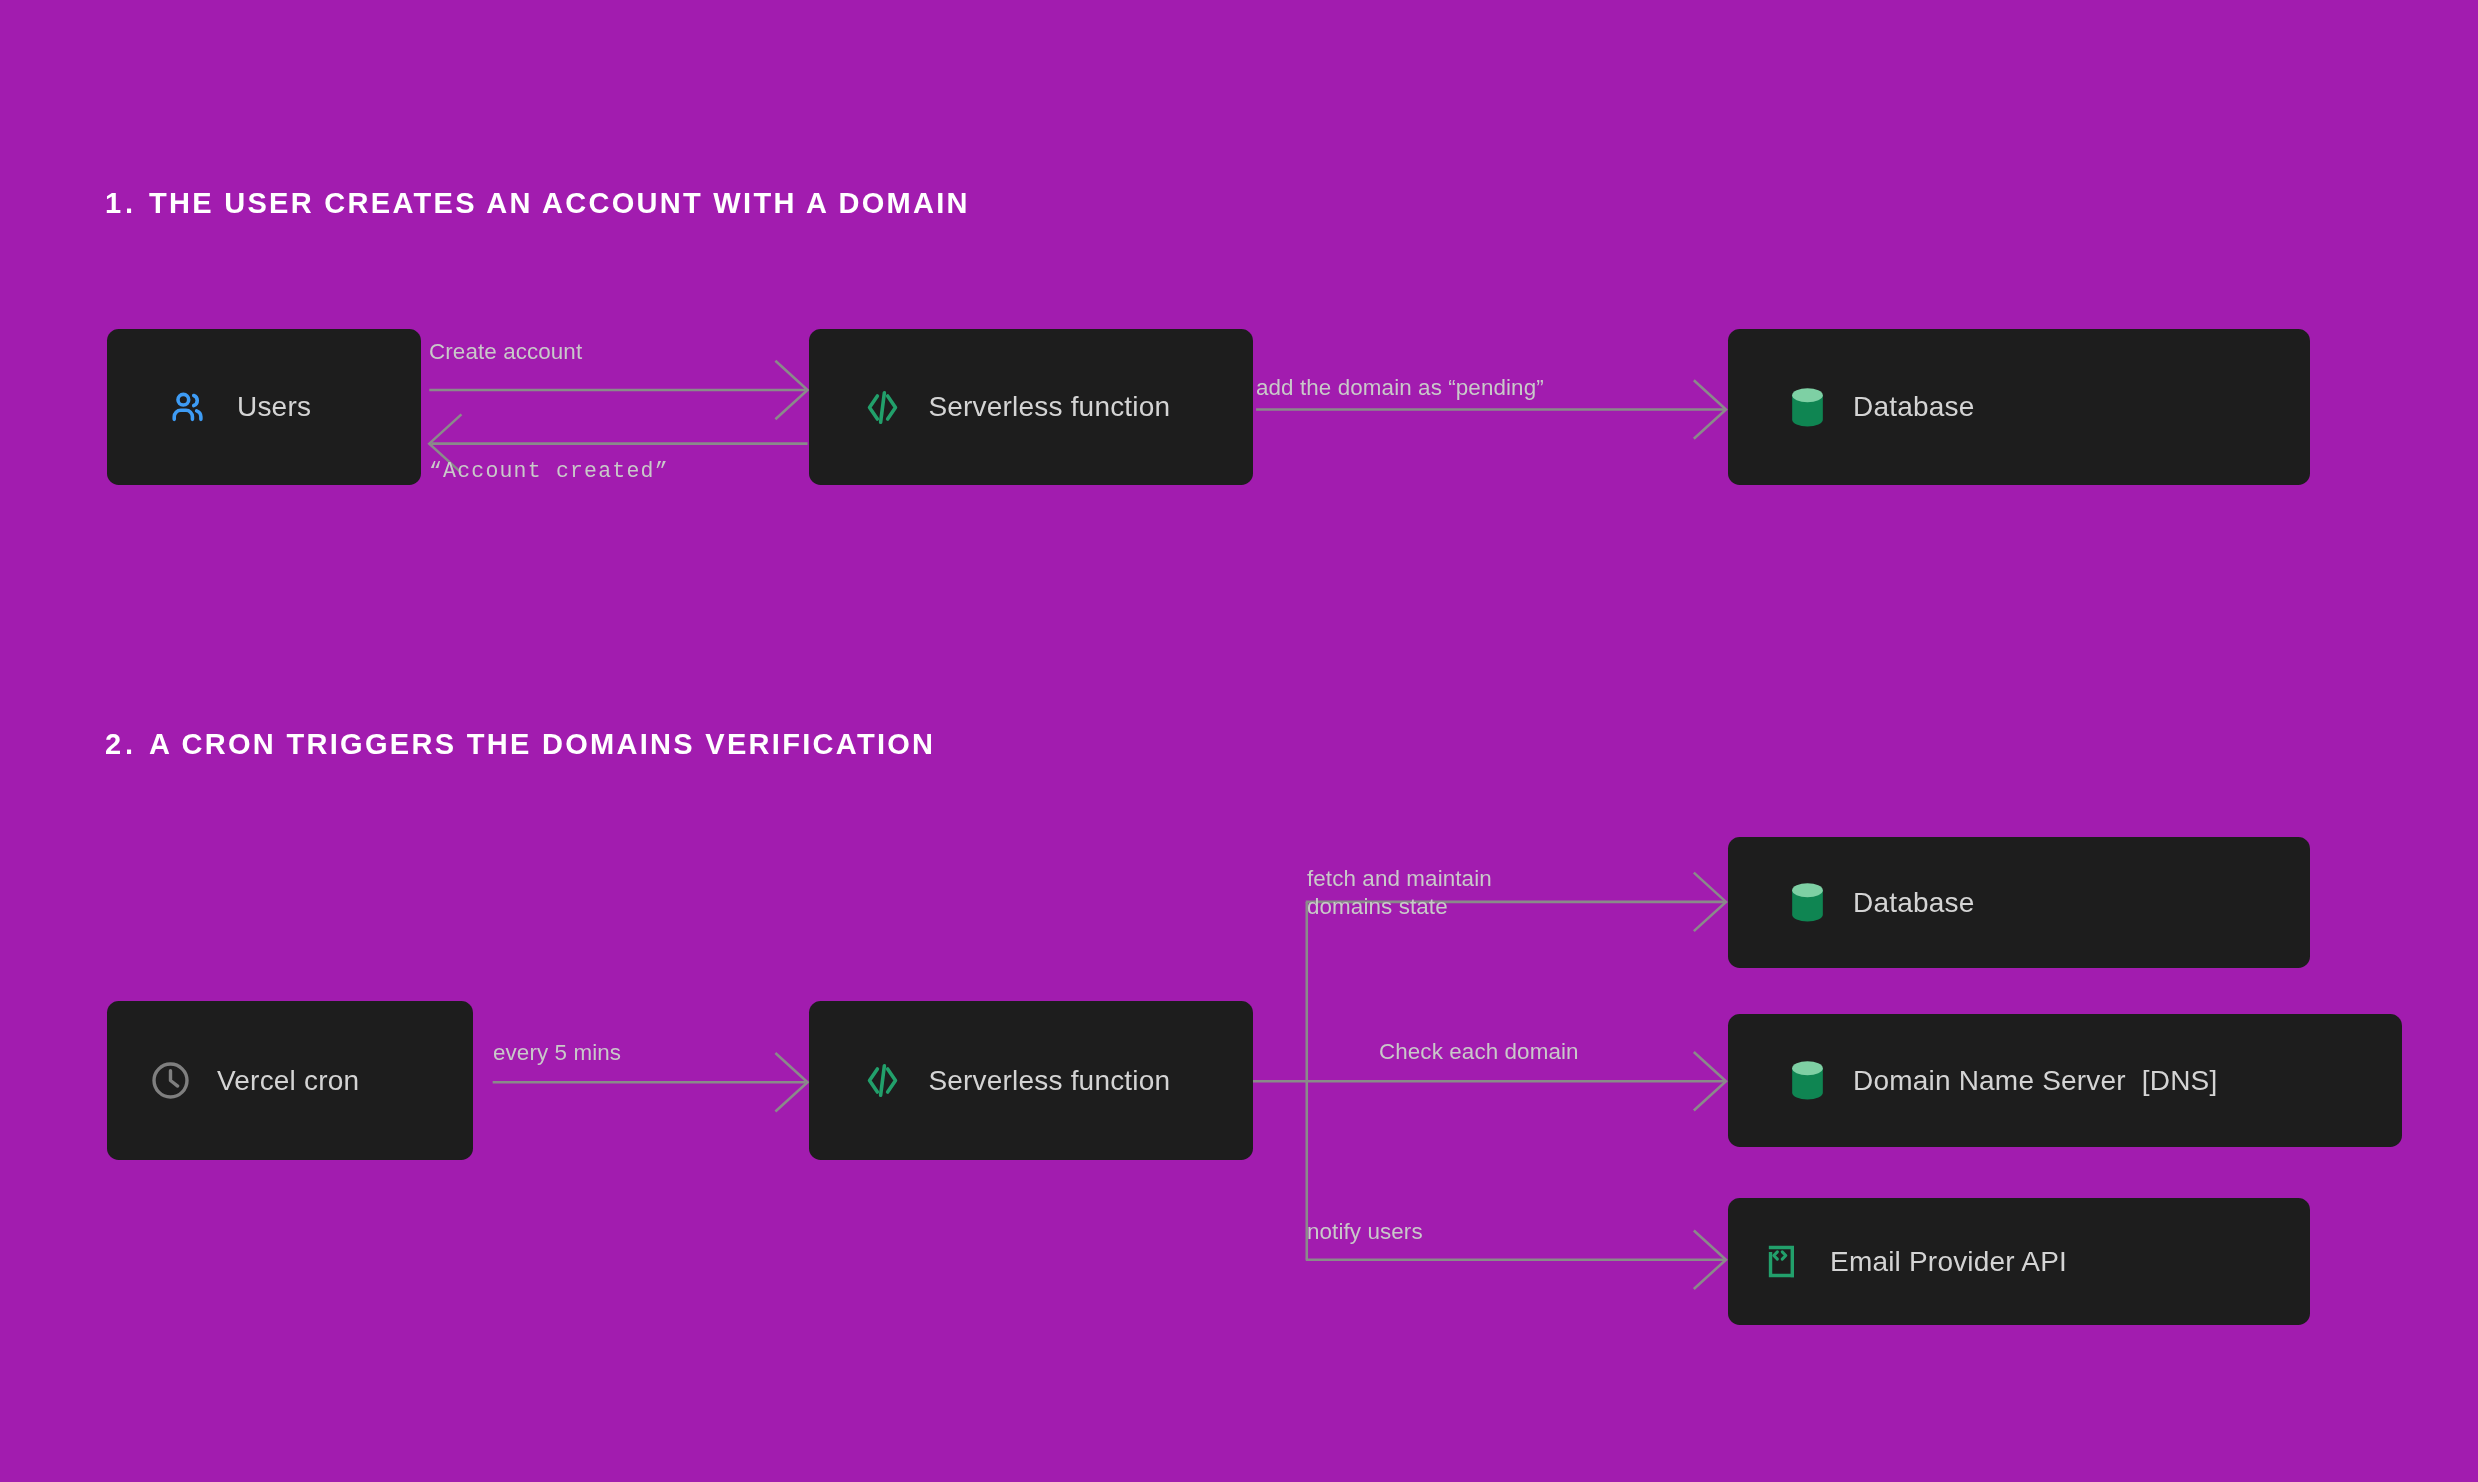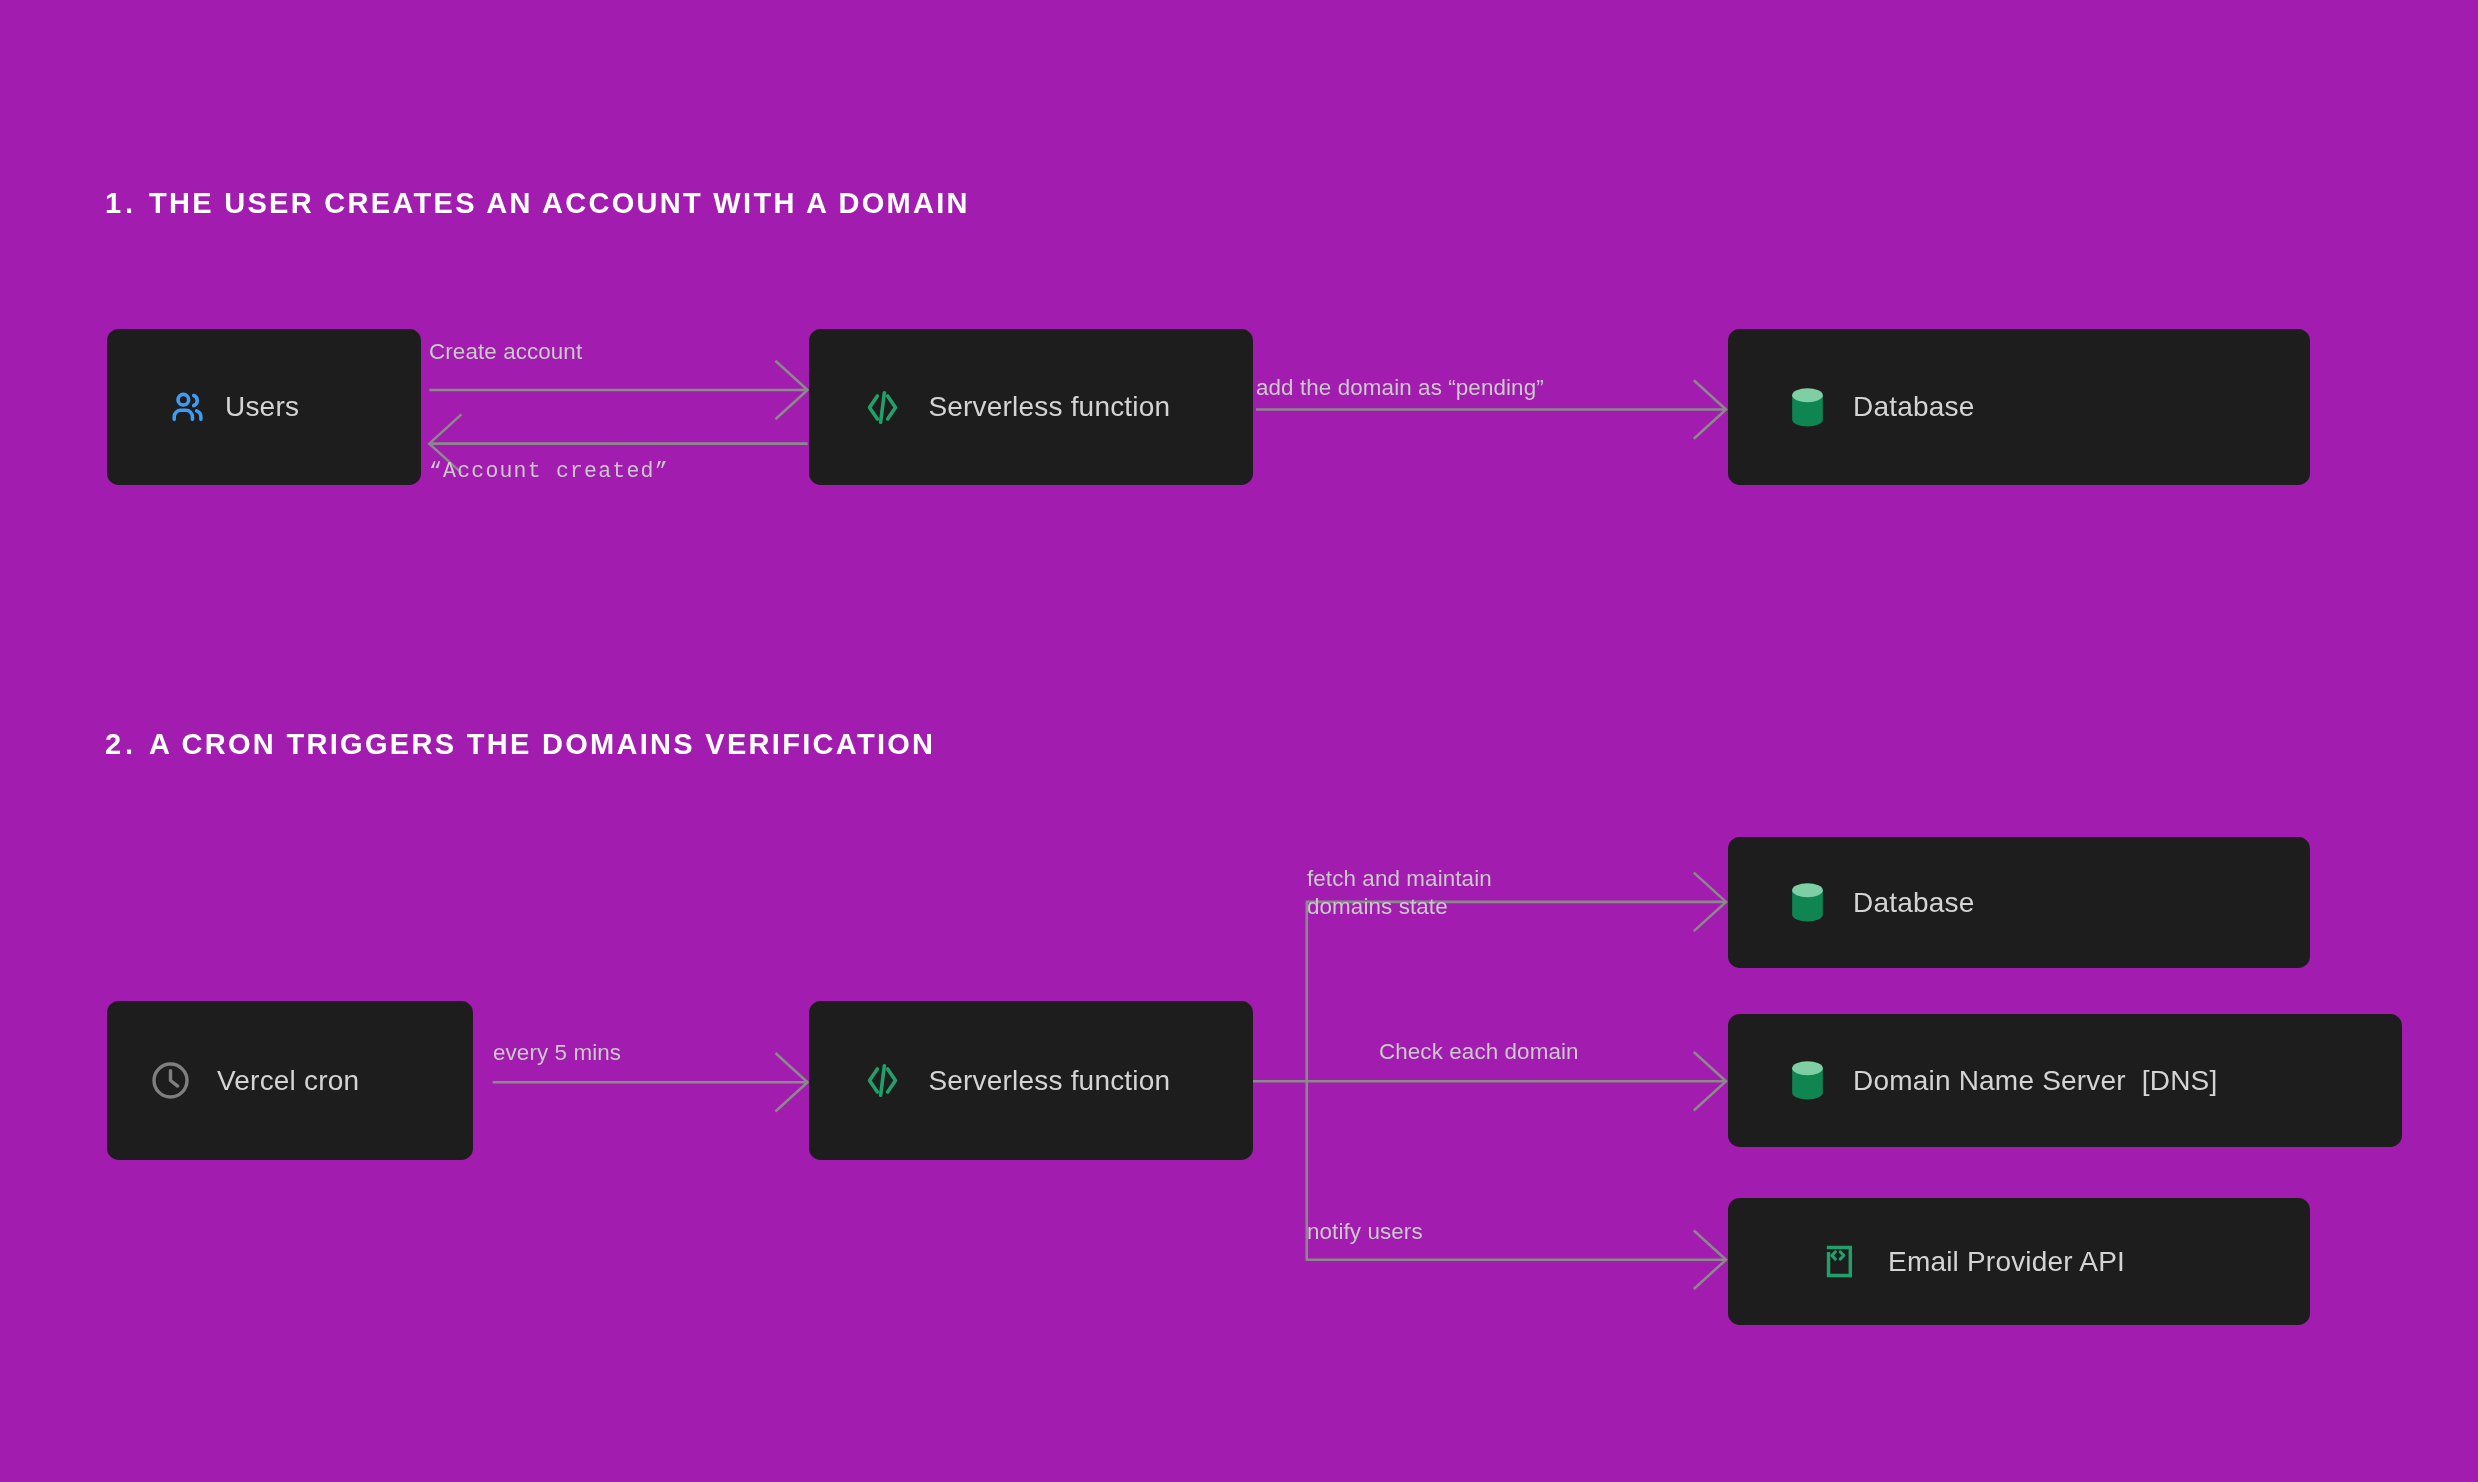--- a/index.html
+++ b/index.html
@@ -149,21 +149,21 @@
       <line class="wire" x1="1339" y1="1292" x2="1768" y2="1292"></line>
       <polyline class="wire-head" points="1737,1262 1770,1292 1737,1322"></polyline>
     </g>
   </svg>
 
   <div class="section-heading" style="left:105px; top:189px;">
     <span class="num">1. </span>
     <span>THE USER CREATES AN ACCOUNT WITH A DOMAIN</span>
   </div>
 
-  <div class="node" style="left:107px; top:329px; width:314px; height:156px; padding-left:60px; gap:13px;">
+  <div class="node" style="left:107px; top:329px; width:314px; height:156px; padding-left:60px; gap:25px;">
     <span class="node-icon">
       <svg width="45" height="39" viewBox="0 0 24 24" fill="none">
         <circle cx="8.2" cy="7.2" r="3.3" stroke="#3e9cf5" stroke-width="2.2"></circle>
         <path d="M2.6 19.3v-1.6a4 4 0 0 1 4-4h3.2a4 4 0 0 1 4 4v1.6" stroke="#3e9cf5" stroke-width="2.2" stroke-linecap="round"></path>
         <path d="M14.6 4.6a3.3 3.3 0 0 1 0 6.2" stroke="#3e9cf5" stroke-width="2.2" stroke-linecap="round"></path>
         <path d="M16.4 14.1a4 4 0 0 1 2.6 3.6v1.6" stroke="#3e9cf5" stroke-width="2.2" stroke-linecap="round"></path>
       </svg>
     </span>
     <span class="node-label">Users</span>
   </div>
@@ -232,21 +232,21 @@
   <div class="node" style="left:1728px; top:1014px; width:674px; height:133px; padding-left:59px; gap:25px;">
     <span class="node-icon">
       <svg width="41" height="47" viewBox="0 0 40 46">
         <path d="M5 11 h30 v24 a15 6.5 0 0 1 -30 0 z" fill="#0f8552"></path>
         <ellipse cx="20" cy="11" rx="15" ry="6.8" fill="#7ed0a4"></ellipse>
       </svg>
     </span>
     <span class="node-label">Domain Name Server  [DNS]</span>
   </div>
 
-  <div class="node" style="left:1728px; top:1198px; width:582px; height:127px; padding-left:94px; gap:25px;">
+  <div class="node" style="left:1728px; top:1198px; width:582px; height:127px; padding-left:36px; gap:25px;">
     <span class="node-icon">
       <svg width="41" height="39" viewBox="0 0 24 24" fill="none">
         <path d="M3.4 7.2V20.6h13.4" stroke="#22a06b" stroke-width="2.1" stroke-linecap="square"></path>
         <path d="M16.8 20.6V3.4H3.4" stroke="#22a06b" stroke-width="2.1" stroke-linecap="square"></path>
         <path d="M7.6 6.1 5.4 8.3l2.2 2.2" stroke="#22a06b" stroke-width="1.9" stroke-linecap="round" stroke-linejoin="round"></path>
         <path d="M10.6 6.1l2.2 2.2-2.2 2.2" stroke="#22a06b" stroke-width="1.9" stroke-linecap="round" stroke-linejoin="round"></path>
       </svg>
     </span>
     <span class="node-label">Email Provider API</span>
   </div>

